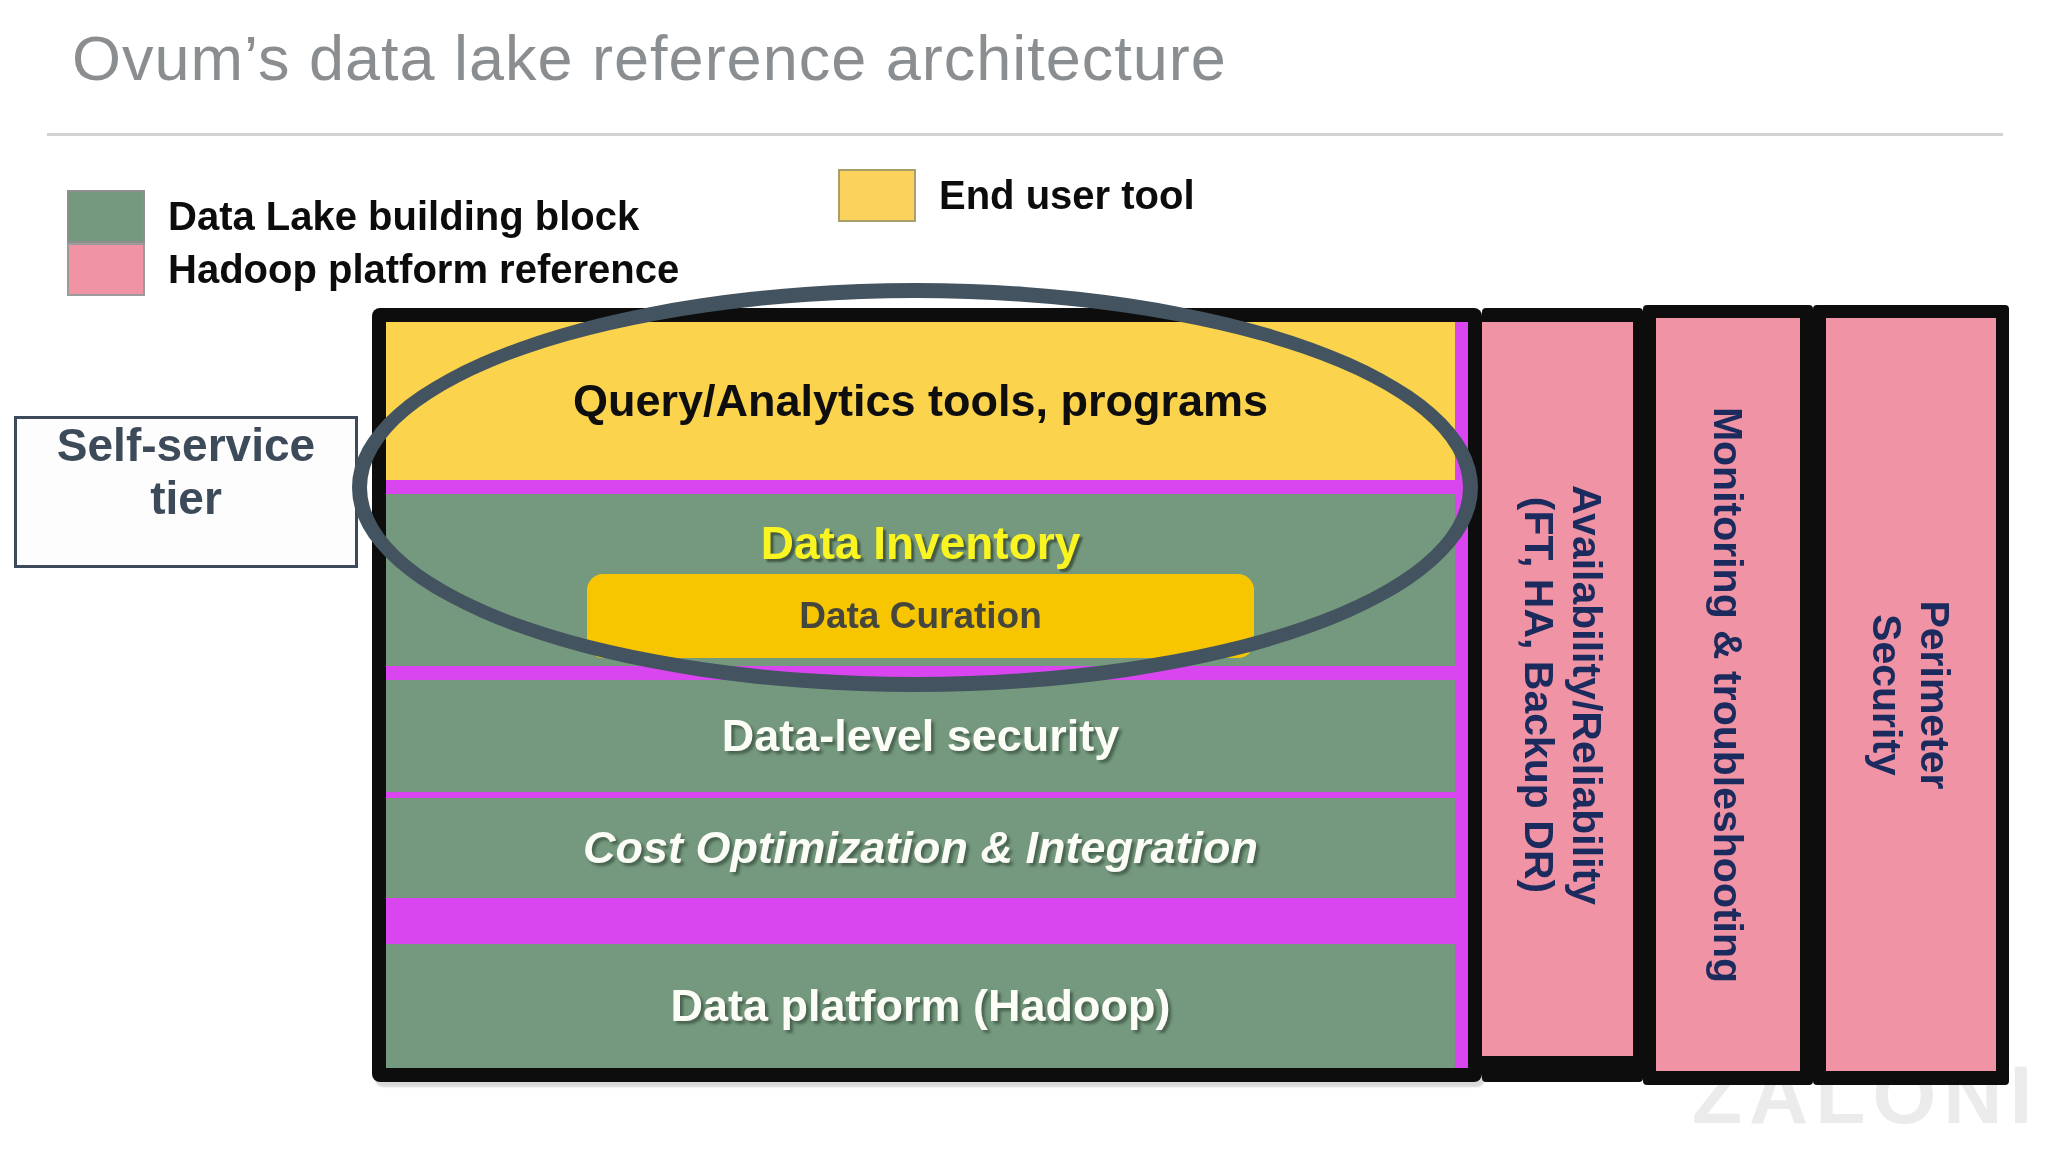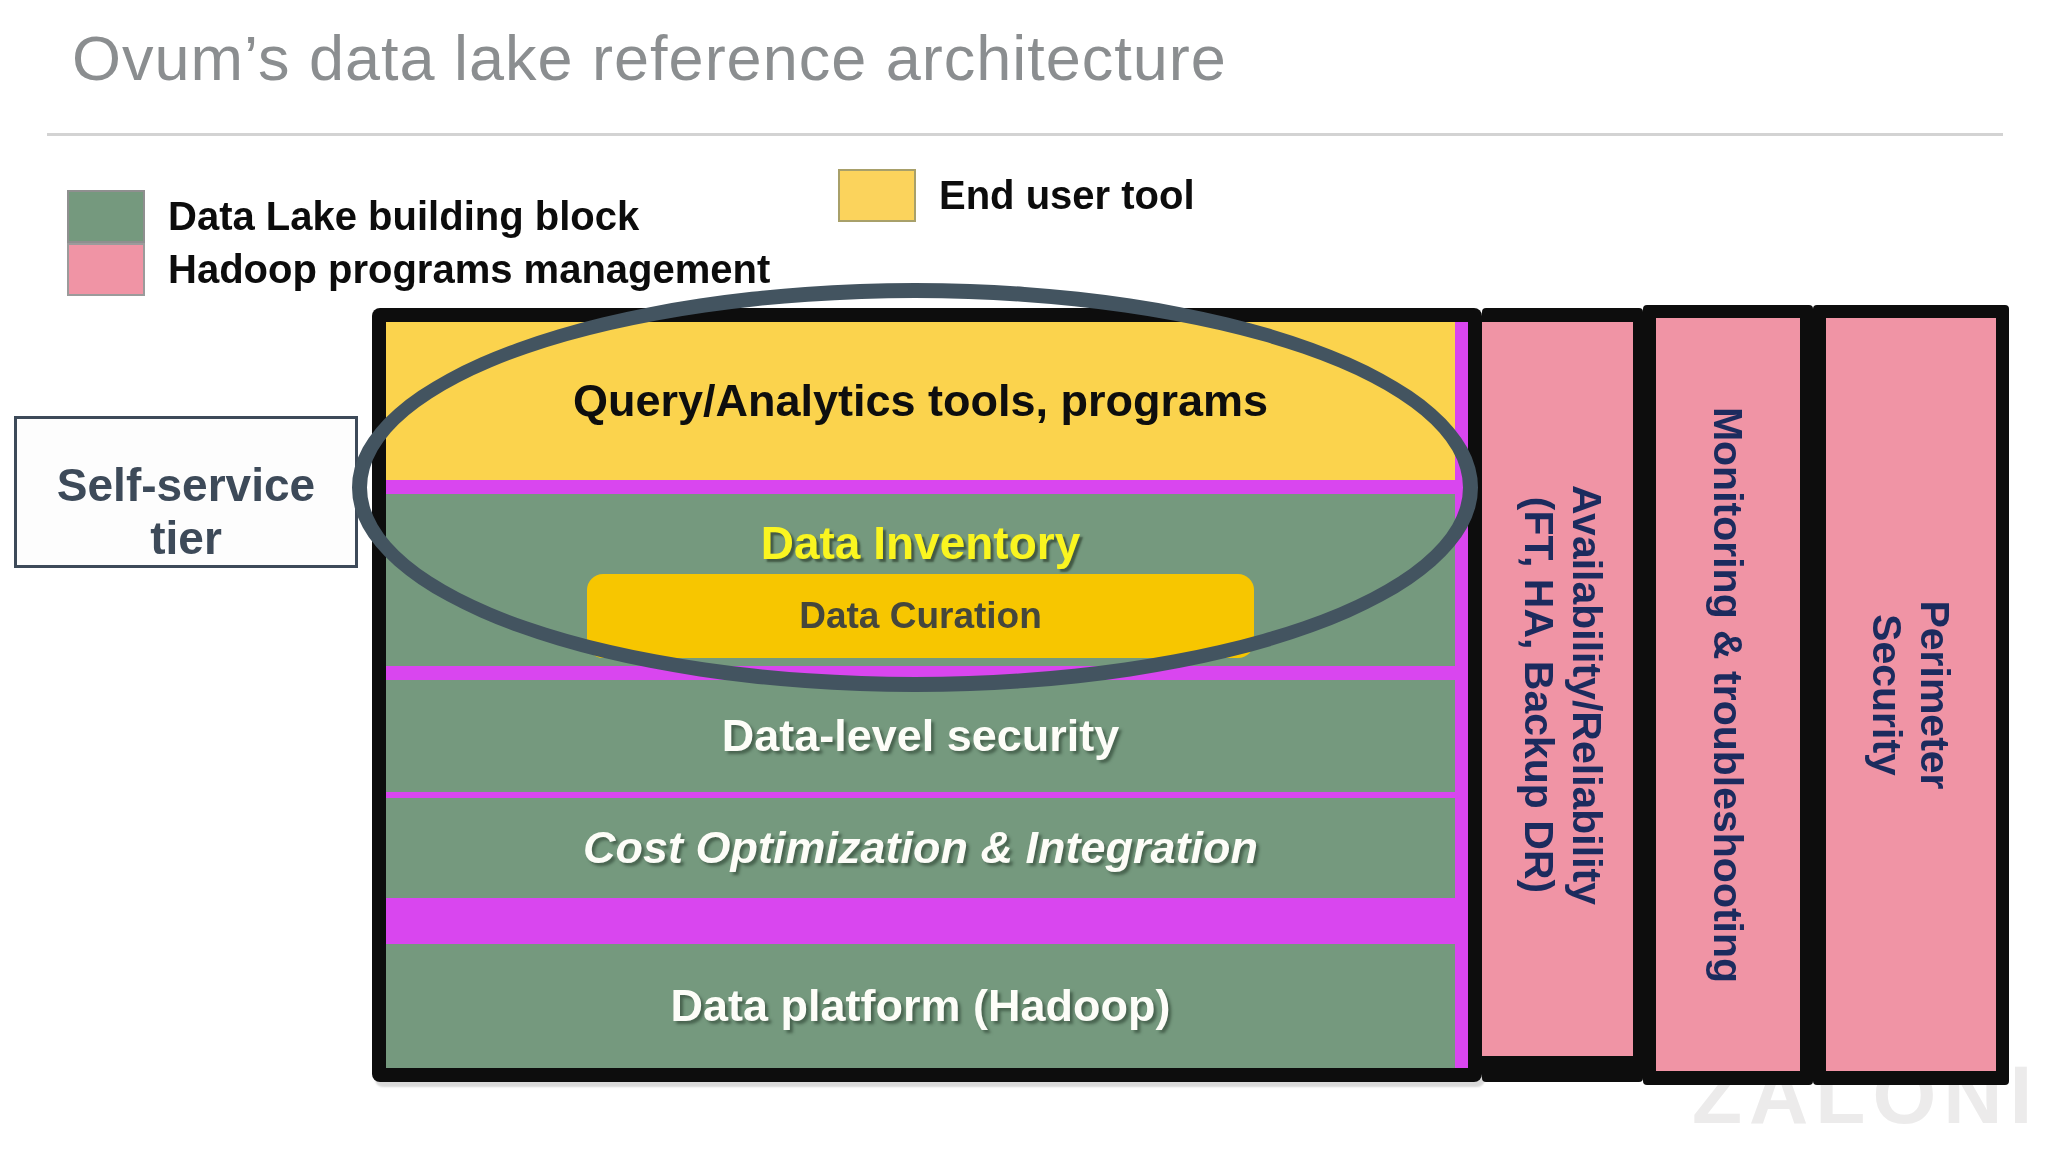--- a/index.html
+++ b/index.html
@@ -32,21 +32,21 @@
     white-space:nowrap;
   }
   .legend-1 { left:67px; top:170px;margin-top:20px; }
   .legend-2 { left:838px; top:169px; }
   .legend-3 { left:67px; top:243px; }
 
   
   .self-service-box {
     position:absolute; left:14px; top:416px; width:344px; height:152px;
     background:#FDFDFD; border:3px solid #3D4A59;
-    display:flex; align-items:flex-end; justify-content:center;
+    display:flex; align-items:flex-start; justify-content:center;
     z-index:2;
   }
   .self-service-label {
     font-size:46px; font-weight:bold; color:#3D4A59;
     text-align:center; line-height:1.15; white-space:pre-line;
   }
 
   
   .lake-box {
     position:absolute; left:372px; top:308px; width:1110px; height:774px;
@@ -127,21 +127,21 @@
   <div class="legend-item legend-1">
     <div class="legend-swatch swatch-green"></div>
     <div class="legend-label">Data Lake building block</div>
   </div>
   <div class="legend-item legend-2">
     <div class="legend-swatch swatch-yellow"></div>
     <div class="legend-label">End user tool</div>
   </div>
   <div class="legend-item legend-3">
     <div class="legend-swatch swatch-pink"></div>
-    <div class="legend-label">Hadoop programs management</div>
+    <div class="legend-label">Hadoop platform reference</div>
   </div>
 
   <div class="self-service-box">
     <div class="self-service-label">Self-service
 tier</div>
   </div>
 
   <div class="lake-box">
     <div class="lake-inner">
 

